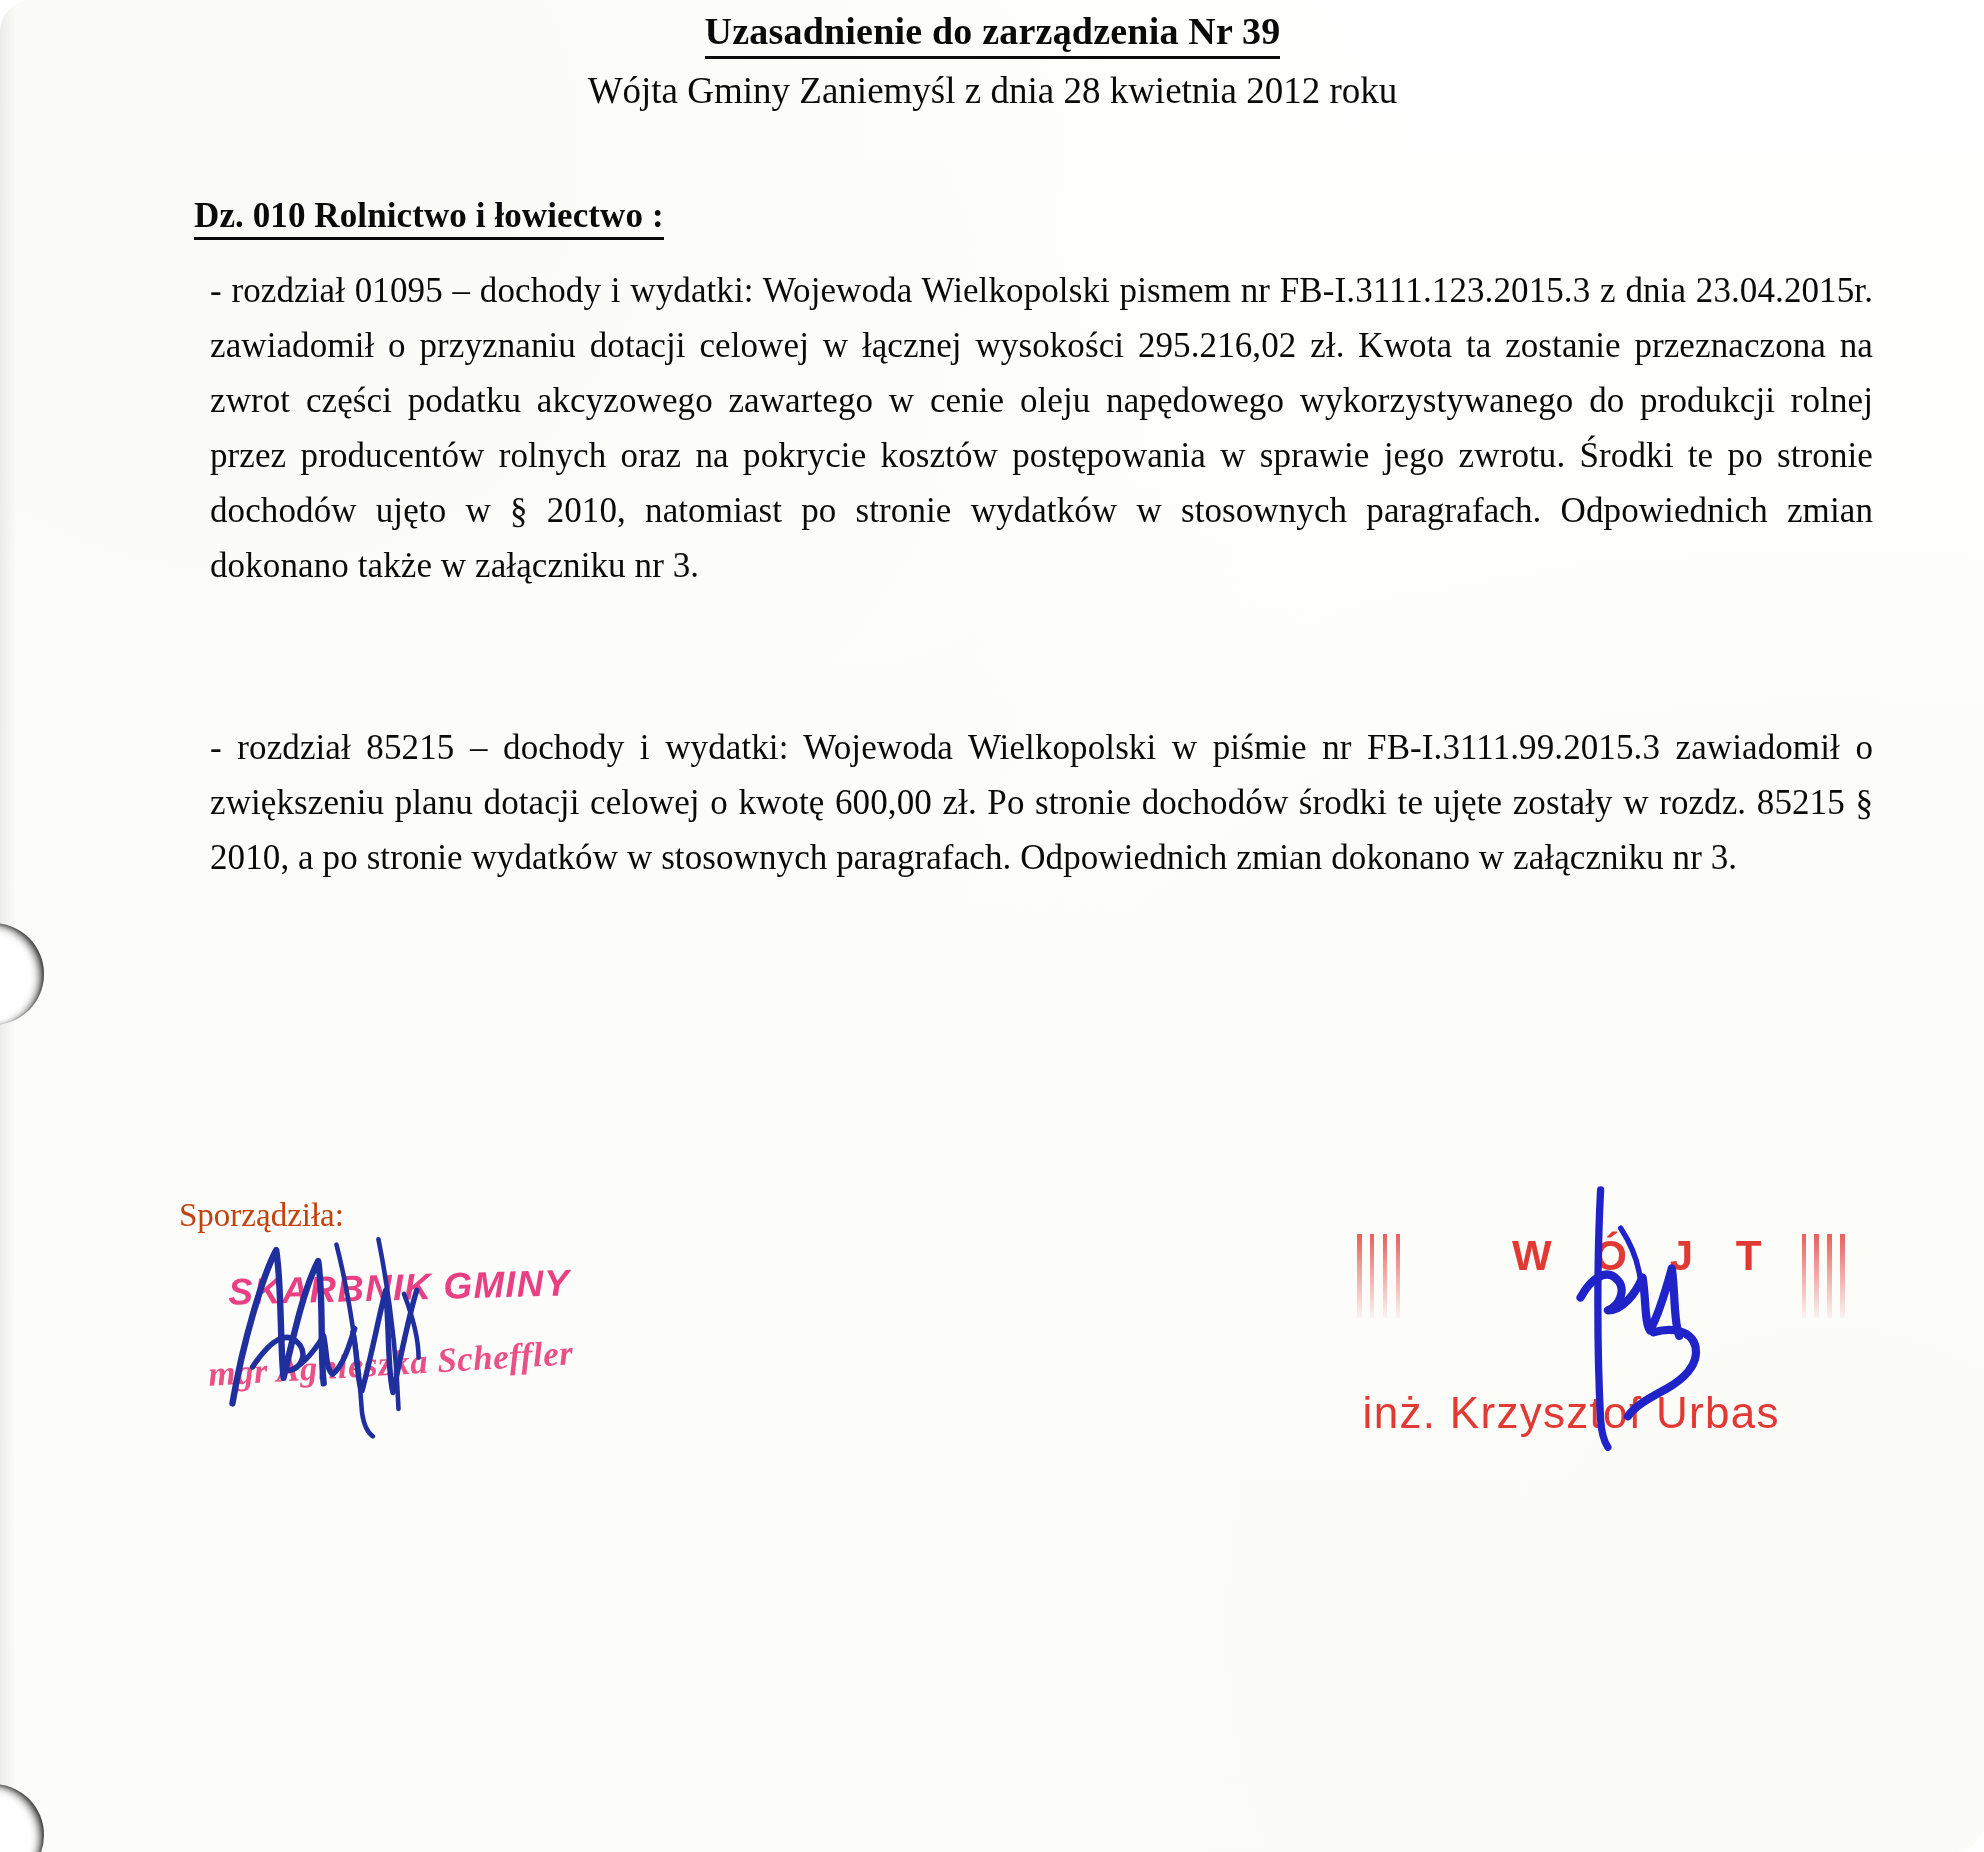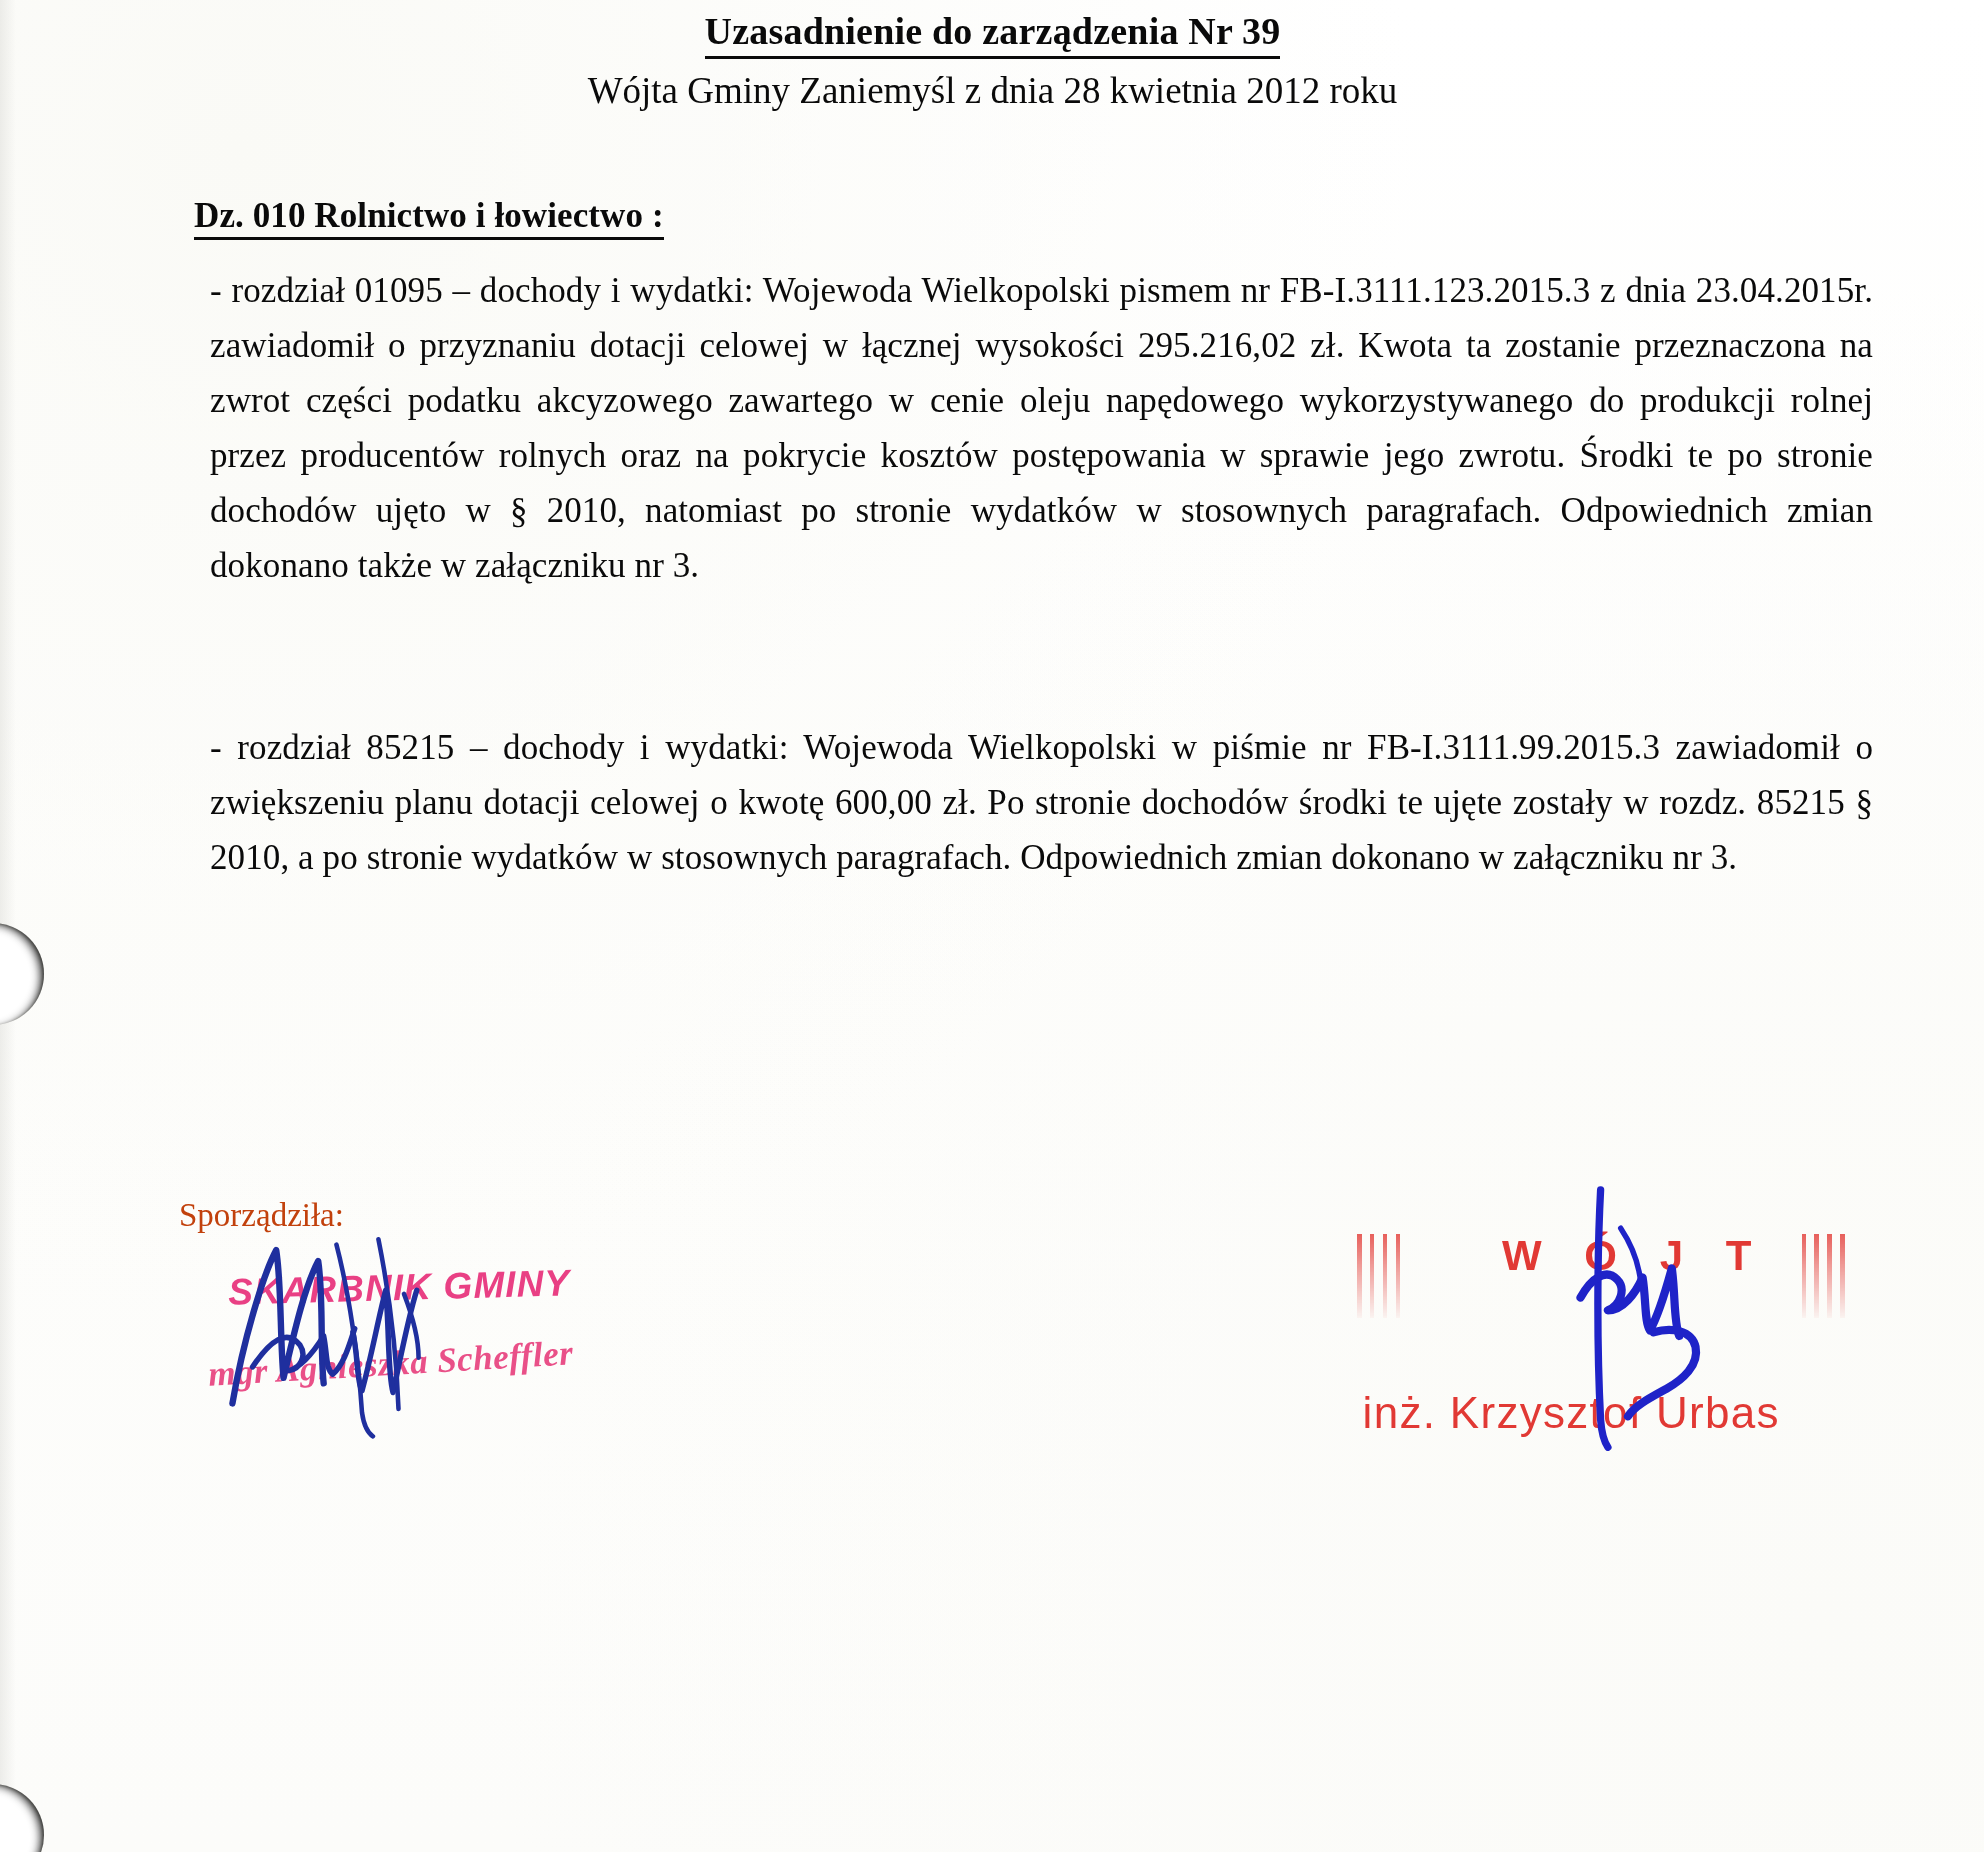--- a/index.html
+++ b/index.html
@@ -9,20 +9,21 @@
     background: #ffffff;
   }
   .page {
     position: relative;
     width: 1985px;
     height: 1852px;
     background: #fefefd;
     overflow: hidden;
     font-family: "Liberation Serif", "DejaVu Serif", serif;
     color: #0a0a0a;
+    border-radius: 32px;
   }
 
   
   .paper-tint {
     position: absolute;
     inset: 0;
     background:
       radial-gradient(circle at 12% 8%, rgba(250,250,246,1) 0%, rgba(254,254,253,0) 48%),
       radial-gradient(circle at 92% 88%, rgba(251,251,248,1) 0%, rgba(254,254,253,0) 55%),
       linear-gradient(180deg, #ffffff 0%, #fdfdfb 55%, #fcfcfa 100%);
@@ -148,21 +149,21 @@
   
   .stamp-mayor {
     position: absolute;
     left: 1348px;
     top: 46px;
     width: 585px;
     height: 274px;
   }
   .stamp-mayor .wojt {
     position: absolute;
-    left: 154px;
+    left: 164px;
     top: 27.4px;
     font-family: "Liberation Sans", sans-serif;
     font-weight: bold;
     font-size: 42px;
     letter-spacing: 15.5px;
     color: #e02b26;
     white-space: nowrap;
     opacity: 0.93;
   }
   .stamp-mayor .mayor-name {

